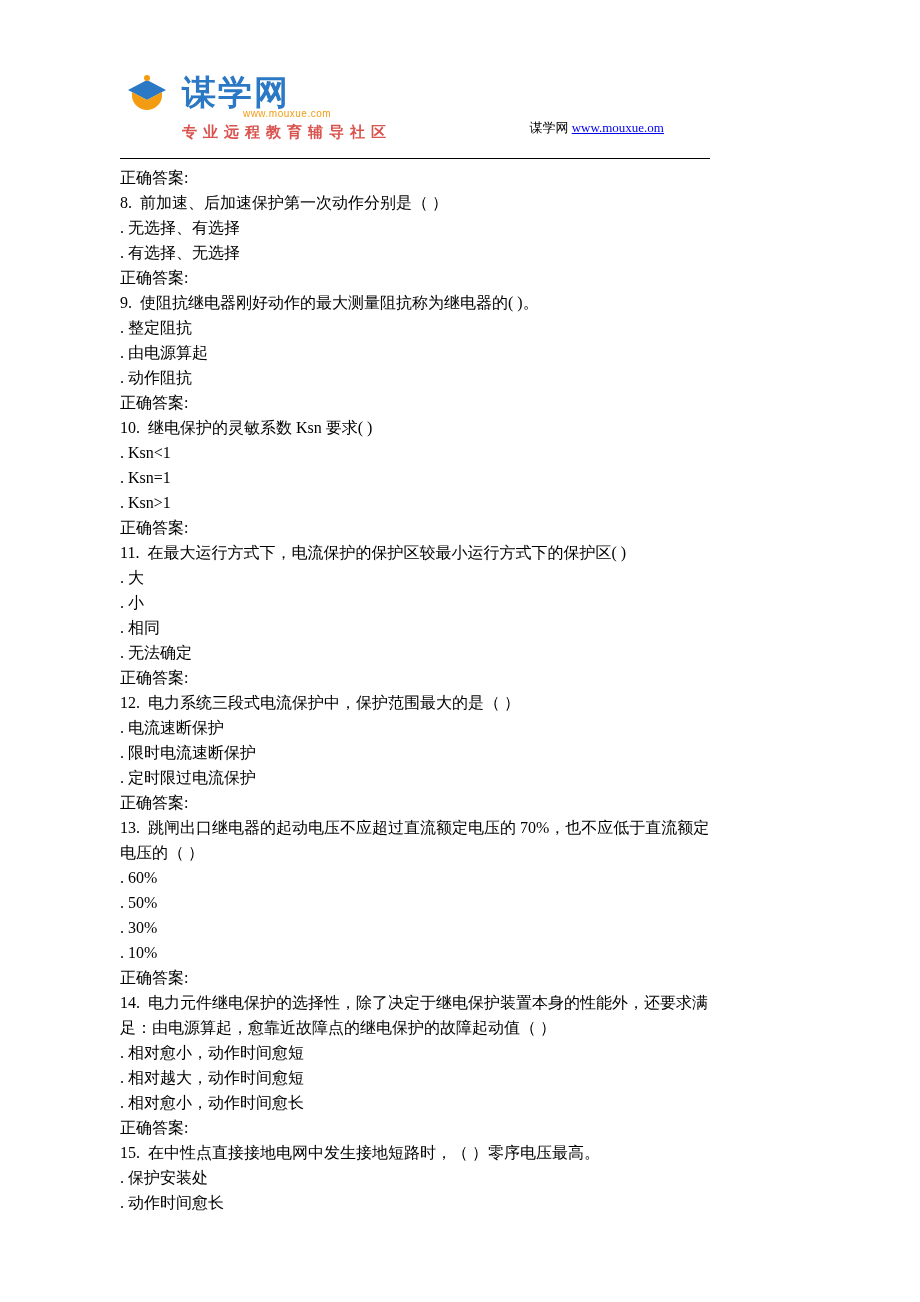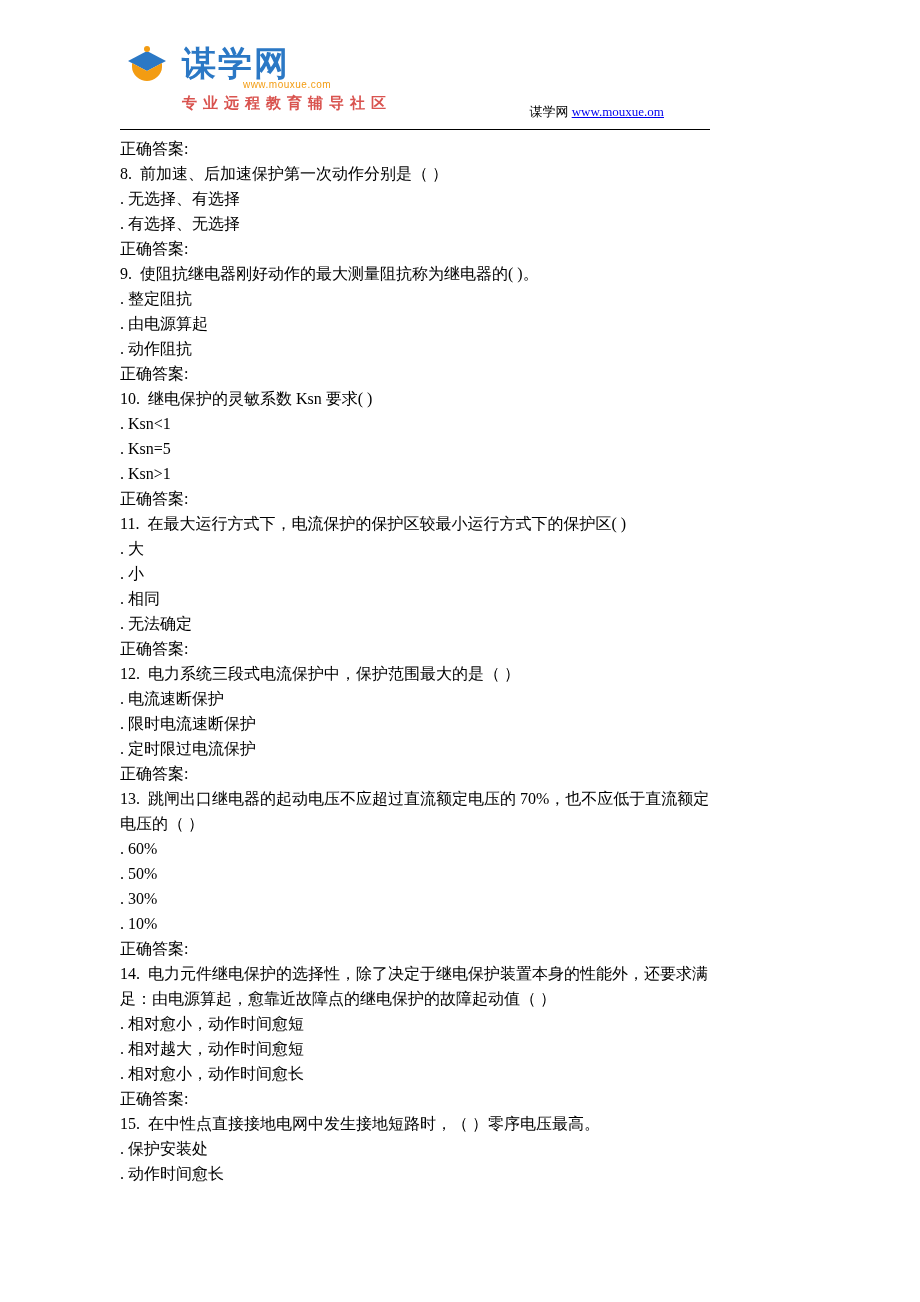--- a/index.html
+++ b/index.html
@@ -5,21 +5,21 @@
   body {
     margin: 0;
     padding: 0;
     background: #fff;
     font-family: "SimSun", "宋体", serif;
     font-size: 16px;
     color: #000;
     width: 920px;
   }
   .page {
-    padding: 51px 110px 60px 120px;
+    padding: 80px 110px 60px 120px;
     box-sizing: border-box;
     width: 820px;
   }
   .header {
     position: relative;
     height: 70px;
     margin-bottom: 8px;
   }
   .logo {
     position: absolute;
@@ -55,21 +55,21 @@
     font-family: "SimSun", serif;
     font-size: 15px;
     color: #d9534f;
     letter-spacing: 6px;
     margin-top: 4px;
     font-weight: bold;
   }
   .header-right {
     position: absolute;
     right: 46px;
-    bottom: 0;
+    bottom: 13px;
     font-size: 13px;
   }
   .header-right .label { color: #000; }
   .header-right .link {
     color: #0000ee;
     text-decoration: underline;
   }
   .hr {
     border: none;
     border-top: 1.5px solid #000;
@@ -119,21 +119,21 @@
     <p>正确答案:</p>
 
     <p><span>9.</span>&nbsp;&nbsp;<span>使阻抗继电器刚好动作的最大测量阻抗称为继电器的( )。</span></p>
     <p>. <span>整定阻抗</span></p>
     <p>. <span>由电源算起</span></p>
     <p>. <span>动作阻抗</span></p>
     <p>正确答案:</p>
 
     <p><span>10.</span>&nbsp;&nbsp;<span>继电保护的灵敏系数 Ksn 要求( )</span></p>
     <p>. <span>Ksn&lt;1</span></p>
-    <p>. <span>Ksn=5</span></p>
+    <p>. <span>Ksn=1</span></p>
     <p>. <span>Ksn&gt;1</span></p>
     <p>正确答案:</p>
 
     <p><span>11.</span>&nbsp;&nbsp;<span>在最大运行方式下，电流保护的保护区较最小运行方式下的保护区( )</span></p>
     <p>. <span>大</span></p>
     <p>. <span>小</span></p>
     <p>. <span>相同</span></p>
     <p>. <span>无法确定</span></p>
     <p>正确答案:</p>
 

